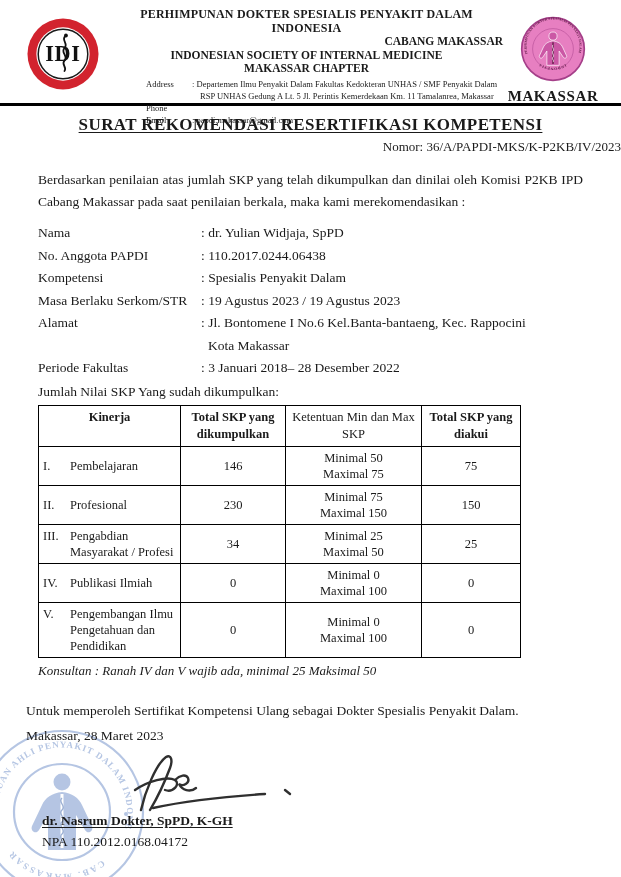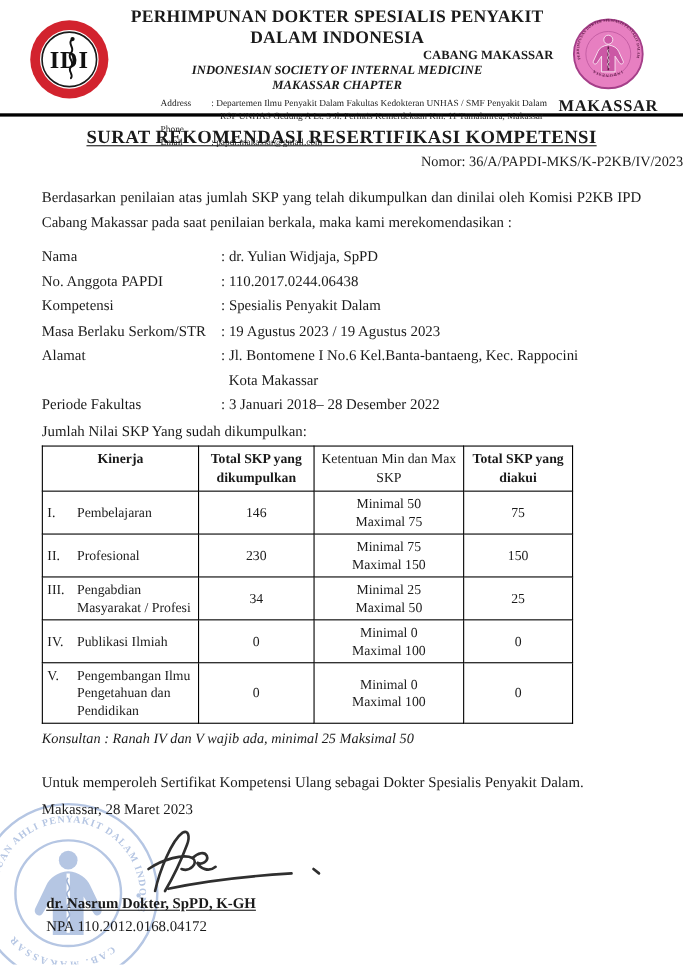--- a/index.html
+++ b/index.html
@@ -6,23 +6,23 @@
   .page{
     position:relative;width:621px;height:877px;background:#fff;overflow:hidden;
     font-family:"Liberation Serif","DejaVu Serif",serif;color:#1a1a1a;
   }
   
   .header{position:relative;height:96px;border-bottom:3px solid #000;}
   .idi-logo{position:absolute;left:26px;top:10px;width:74px;height:74px;}
   .papdi-logo{position:absolute;right:22px;top:8px;width:92px;text-align:center;}
   .papdi-caption{font-weight:bold;font-size:15px;letter-spacing:.6px;margin-top:1px;}
   .head-center{margin:7px 118px 0 110px;text-align:center;line-height:1.18;}
-  .org1{font-weight:bold;font-size:16px;letter-spacing:.2px;}
+  .org1{font-weight:bold;font-size:12px;letter-spacing:.2px;}
   .org2{font-weight:bold;font-size:11.5px;text-align:right;}
-  .org3,.org4{font-weight:bold;font-style:italic;font-size:11.5px;}
+  .org3,.org4{font-weight:bold;font-size:11.5px;}
   .contact{margin-top:3px;font-size:8.5px;text-align:left;padding-left:36px;line-height:1.4;}
   .contact-row{display:flex;}
   .contact-label{width:46px;flex:none;}
   .contact-value{flex:1;}
   .addr2{padding-left:8px;}
   
   .title{margin-top:9px;text-align:center;font-size:17px;font-weight:bold;letter-spacing:.4px;
          text-decoration:underline;text-underline-offset:2px;}
   .nomor{text-align:right;font-size:13px;margin-top:4px;}
   
@@ -38,21 +38,21 @@
   table.skp th,table.skp td{border:1.2px solid #000;padding:3px 4px;}
   table.skp th{font-weight:bold;vertical-align:top;text-align:center;line-height:17px;}
   table.skp th.th-normal{font-weight:normal;}
   table.skp td{vertical-align:middle;line-height:16px;}
   .cell-center{text-align:center;}
   .krow{display:flex;}
   .knum{width:27px;flex:none;}
   .klabel{flex:1;}
   .note{margin:5px 0 0 38px;font-style:italic;font-size:13px;}
   
-  .closing{position:absolute;left:38px;top:699px;right:38px;font-size:13.5px;line-height:24.5px;z-index:2;}
+  .closing{position:absolute;left:26px;top:699px;right:38px;font-size:13.5px;line-height:24.5px;z-index:2;}
   .signer{position:absolute;left:42px;top:813px;font-size:13.5px;z-index:2;}
   .signer-name{font-weight:bold;text-decoration:underline;text-underline-offset:2px;}
   .signer-npa{margin-top:5px;}
   .stamp{position:absolute;left:-28px;top:722px;width:180px;height:180px;opacity:.68;z-index:1;}
   .signature{position:absolute;left:115px;top:750px;width:200px;height:66px;z-index:3;}
 </style>
 </head>
 <body>
 
 <div class="page">

